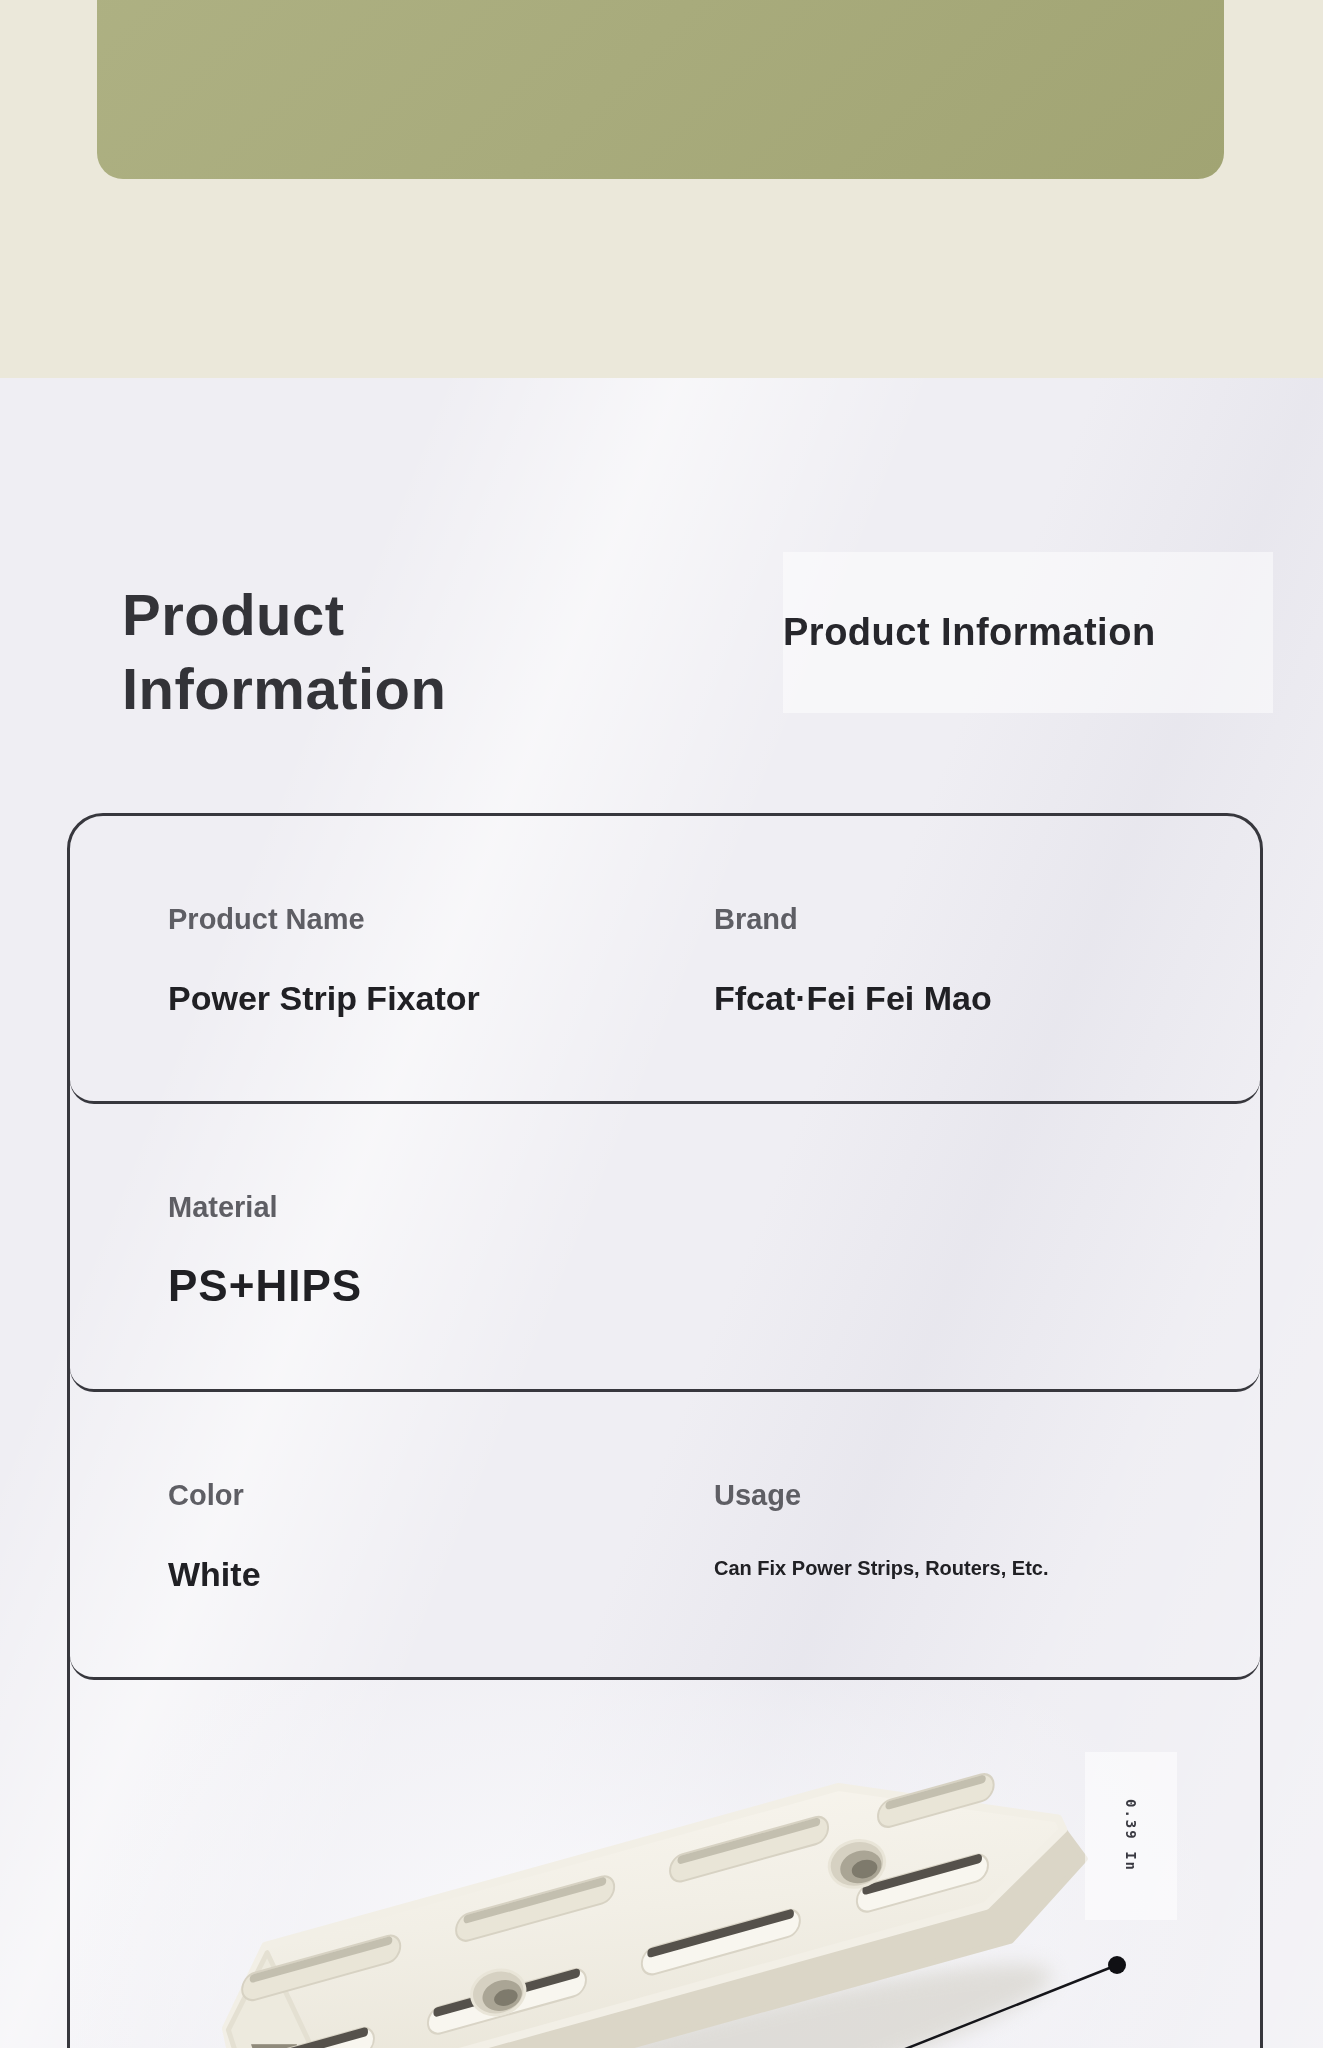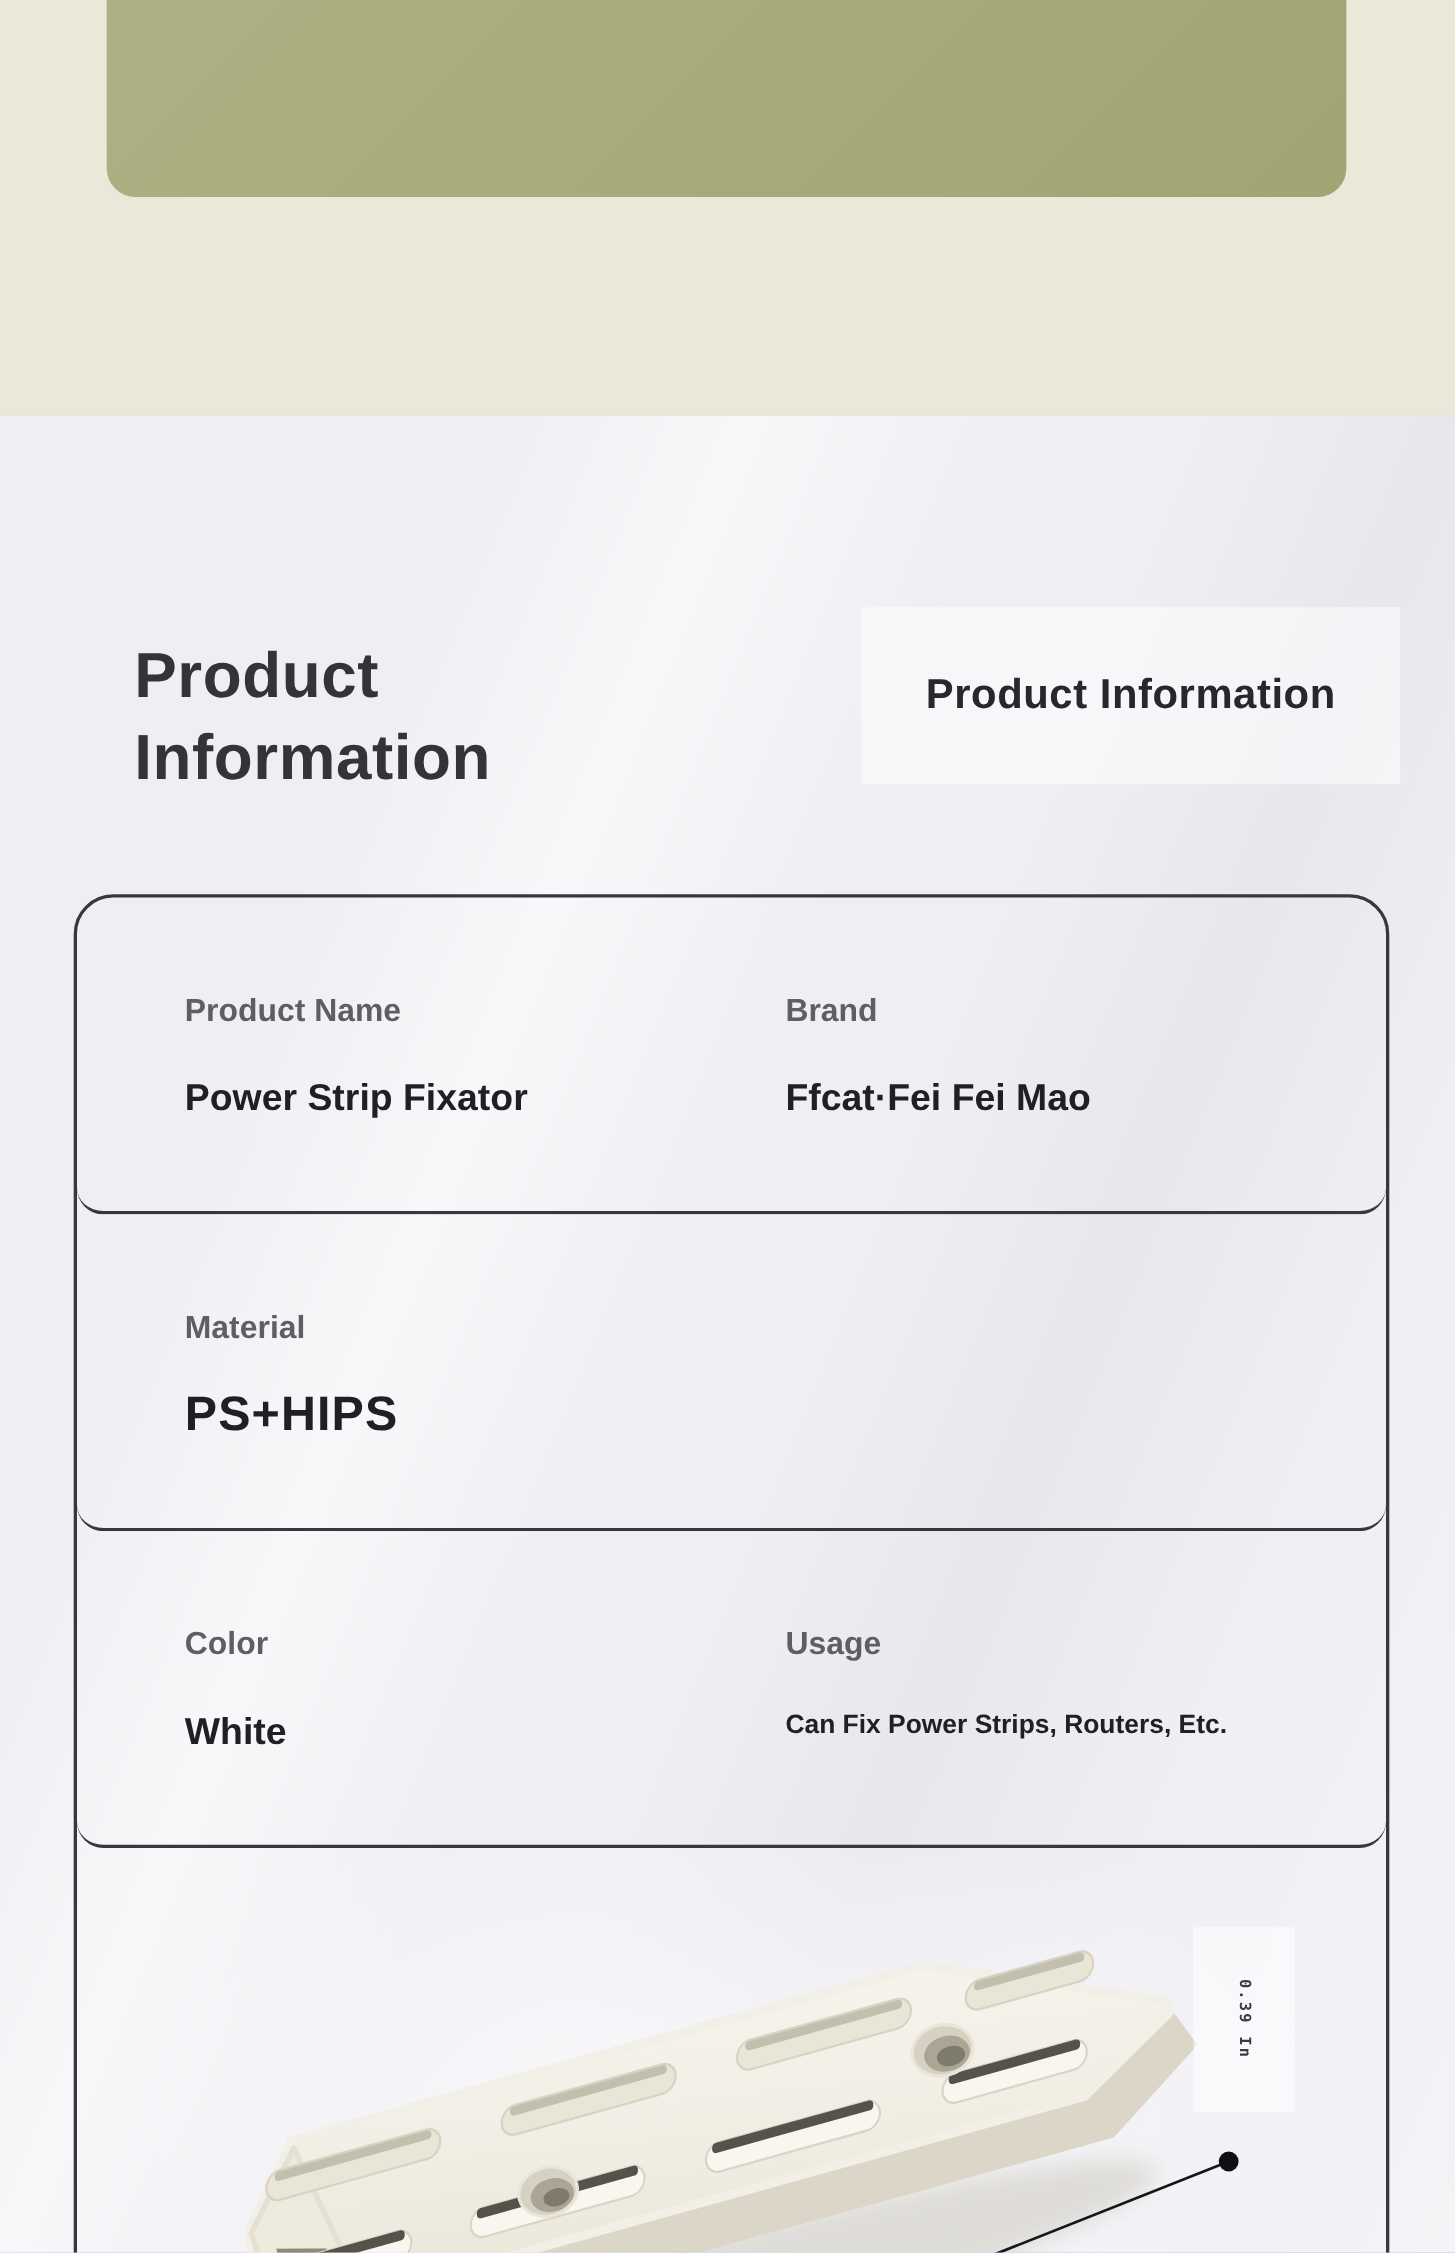--- a/index.html
+++ b/index.html
@@ -35,21 +35,21 @@
   }
   
   .h1{
     position:absolute;left:122px;top:578px;
     font-size:58px;line-height:74px;font-weight:bold;
     color:#333338;letter-spacing:.5px;
   }
   .h2box{
     position:absolute;left:783px;top:552px;width:490px;height:161px;
     background:rgba(255,255,255,.5);
-    display:flex;align-items:center;justify-content:center;
+    display:flex;align-items:center;justify-content:flex-start;
   }
   .h2box .h2{
     font-size:38px;font-weight:bold;color:#27272c;letter-spacing:.5px;
   }
   
   .itable{
     position:absolute;left:67px;top:813px;width:1190px;height:1390px;
     border:3px solid #37373d;border-radius:36px;
   }
   .trow{position:relative;height:285px;border-bottom:3px solid #37373d;border-radius:24px;}
@@ -64,21 +64,21 @@
   }
   .lbl::before{
     content:"";position:absolute;left:-32px;top:-42px;width:175px;height:160px;
     background:rgba(255,255,255,.5);z-index:-1;
   }
   .val{
     margin-top:32px;font-size:34px;line-height:48px;font-weight:bold;color:#202024;
     white-space:nowrap;
   }
   .val.big{font-size:44px;letter-spacing:1px;}
-  .val.long{font-size:24px;margin-top:26px;}
+  .val.long{font-size:20px;margin-top:26px;}
   
   .fig svg{position:absolute;left:0;top:0;}
   .dim{
     position:absolute;left:1015px;top:72px;width:92px;height:168px;
     background:rgba(255,255,255,.55);
     display:flex;align-items:center;justify-content:center;
   }
   .dim span{
     writing-mode:vertical-rl;
     font-family:"DejaVu Sans Mono",monospace;

